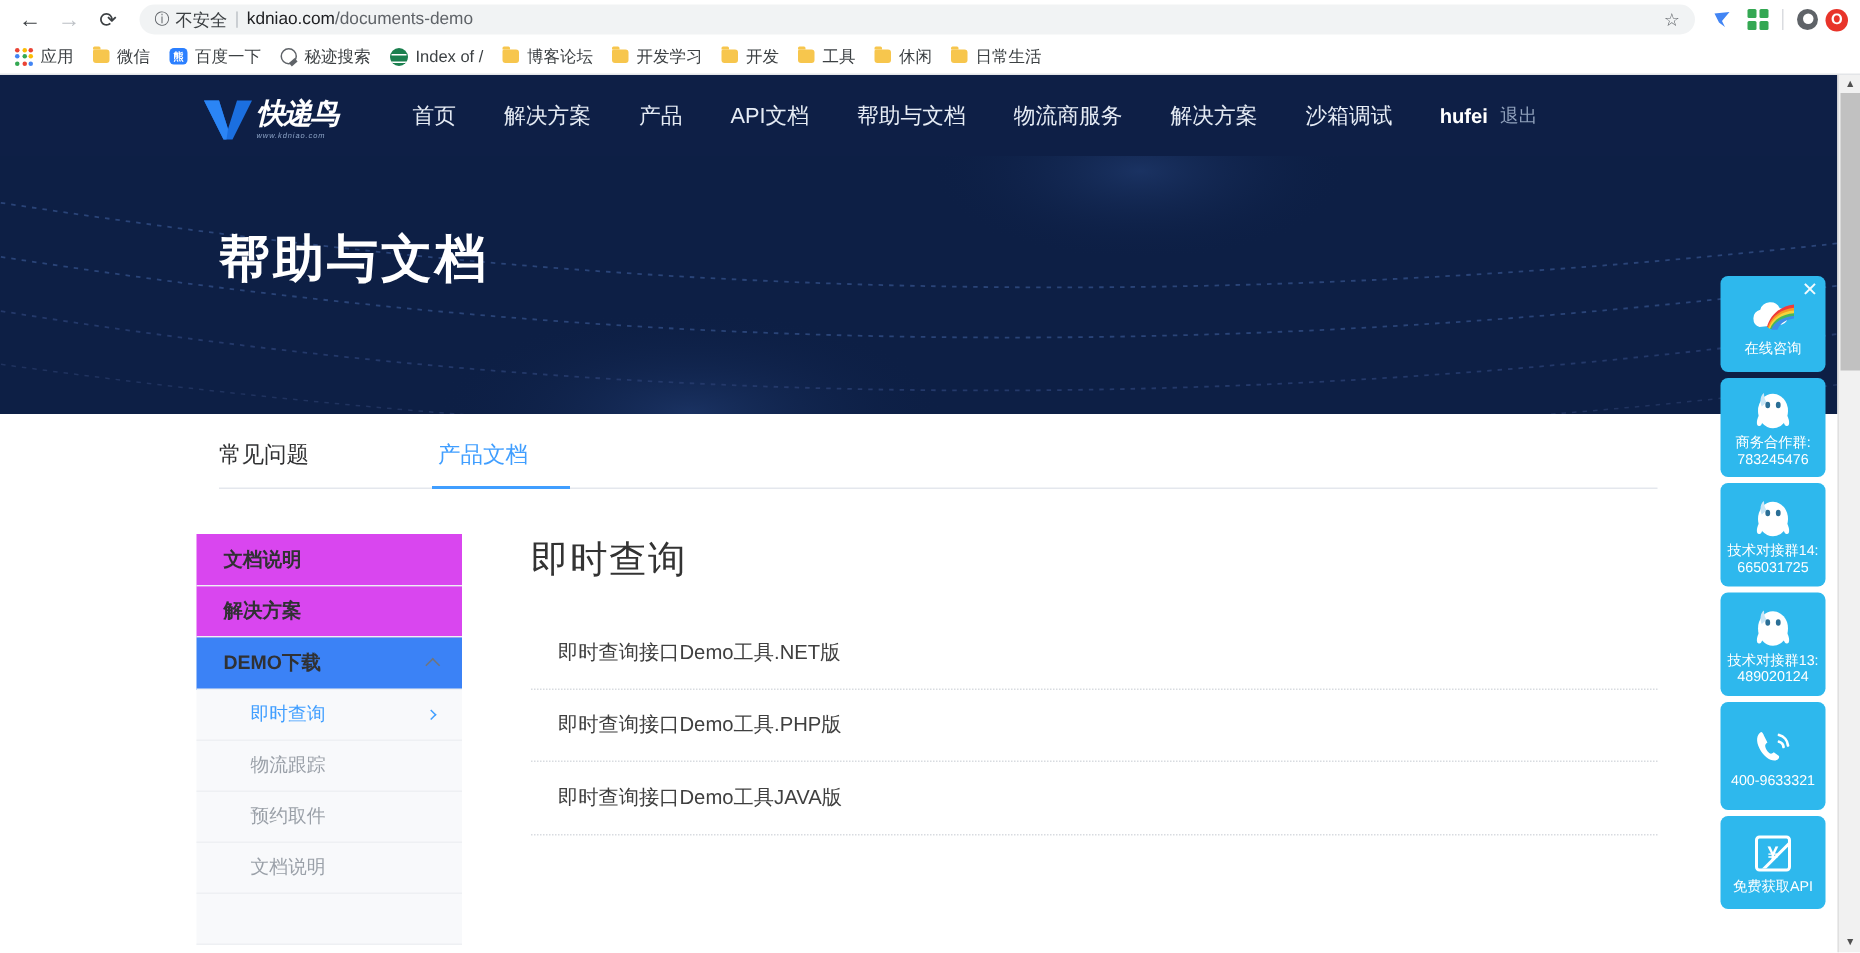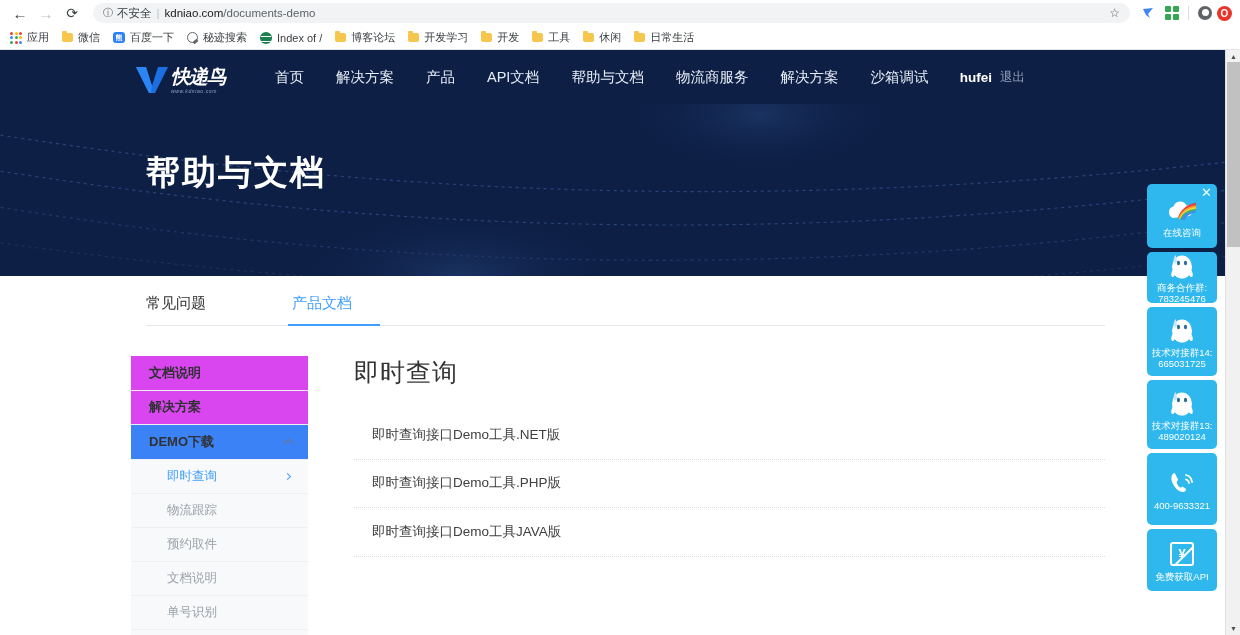--- a/index.html
+++ b/index.html
@@ -420,23 +420,20 @@
       <div class="side-sub">
         <span>物流跟踪</span>
       </div>
       <div class="side-sub">
         <span>预约取件</span>
       </div>
       <div class="side-sub">
         <span>文档说明</span>
       </div>
       <div class="side-sub">
-        <span>单号识别</span>
-      </div>
-      <div class="side-sub">
         
       </div>
 
     </div>
 
     <div id="main-panel">
       <div id="doc-title">即时查询</div>
       <div class="doc-item">即时查询接口Demo工具.NET版</div>
       <div class="doc-item">即时查询接口Demo工具.PHP版</div>
       <div class="doc-item">即时查询接口Demo工具JAVA版</div>
@@ -453,21 +450,21 @@
           <path d="M11 20 C13 12 20 6 29 5 L29 8 C21 9 16 14 14.5 20 Z" fill="#ef3b3b"></path>
           <path d="M11.5 20.6 C13.4 13.3 20.2 8 29 7.2 L29 9.6 C21.6 10.4 16.6 15.2 15 20.6 Z" fill="#f79a25"></path>
           <path d="M12.2 21 C14 14.4 20.6 9.6 29 9 L29 11.2 C22 12 17.4 16.2 16 21 Z" fill="#f5d43c"></path>
           <path d="M13 21.4 C14.8 15.6 21 11.4 29 10.8 L29 12.8 C22.6 13.4 18.4 17.2 17 21.4 Z" fill="#46b85c"></path>
           <path d="M13.8 21.8 C15.4 16.8 21.4 13.2 29 12.6 L29 14.4 C23.2 15 19.4 18.2 18 21.8 Z" fill="#3d8ee8"></path>
         </svg>
       </span>
       <span class="fp-label">在线咨询</span>
     </div>
 
-    <div class="fp-item" style="height:51px">
+    <div class="fp-item" style="height:66px">
       <span class="fp-icon">
         <svg class="qq-icon" viewBox="0 0 26 28">
           <ellipse cx="13" cy="15" rx="10" ry="11.5" fill="#ffffff"></ellipse>
           <path d="M3.6 18 C1.5 22 2 25.5 4 25 C5.5 24.6 6 22.5 6.2 21 Z" fill="#ffffff"></path>
           <path d="M22.4 18 C24.5 22 24 25.5 22 25 C20.5 24.6 20 22.5 19.8 21 Z" fill="#ffffff"></path>
           <path d="M7 3 C7 8 9 9 9 9 L5.5 12 C4 9 4.5 4.5 7 3 Z" fill="#c9e6f7"></path>
           <ellipse cx="9.5" cy="11" rx="1.6" ry="2.2" fill="#2b6f96"></ellipse>
           <ellipse cx="16.5" cy="11" rx="1.6" ry="2.2" fill="#2b6f96"></ellipse>
         </svg>
       </span>

